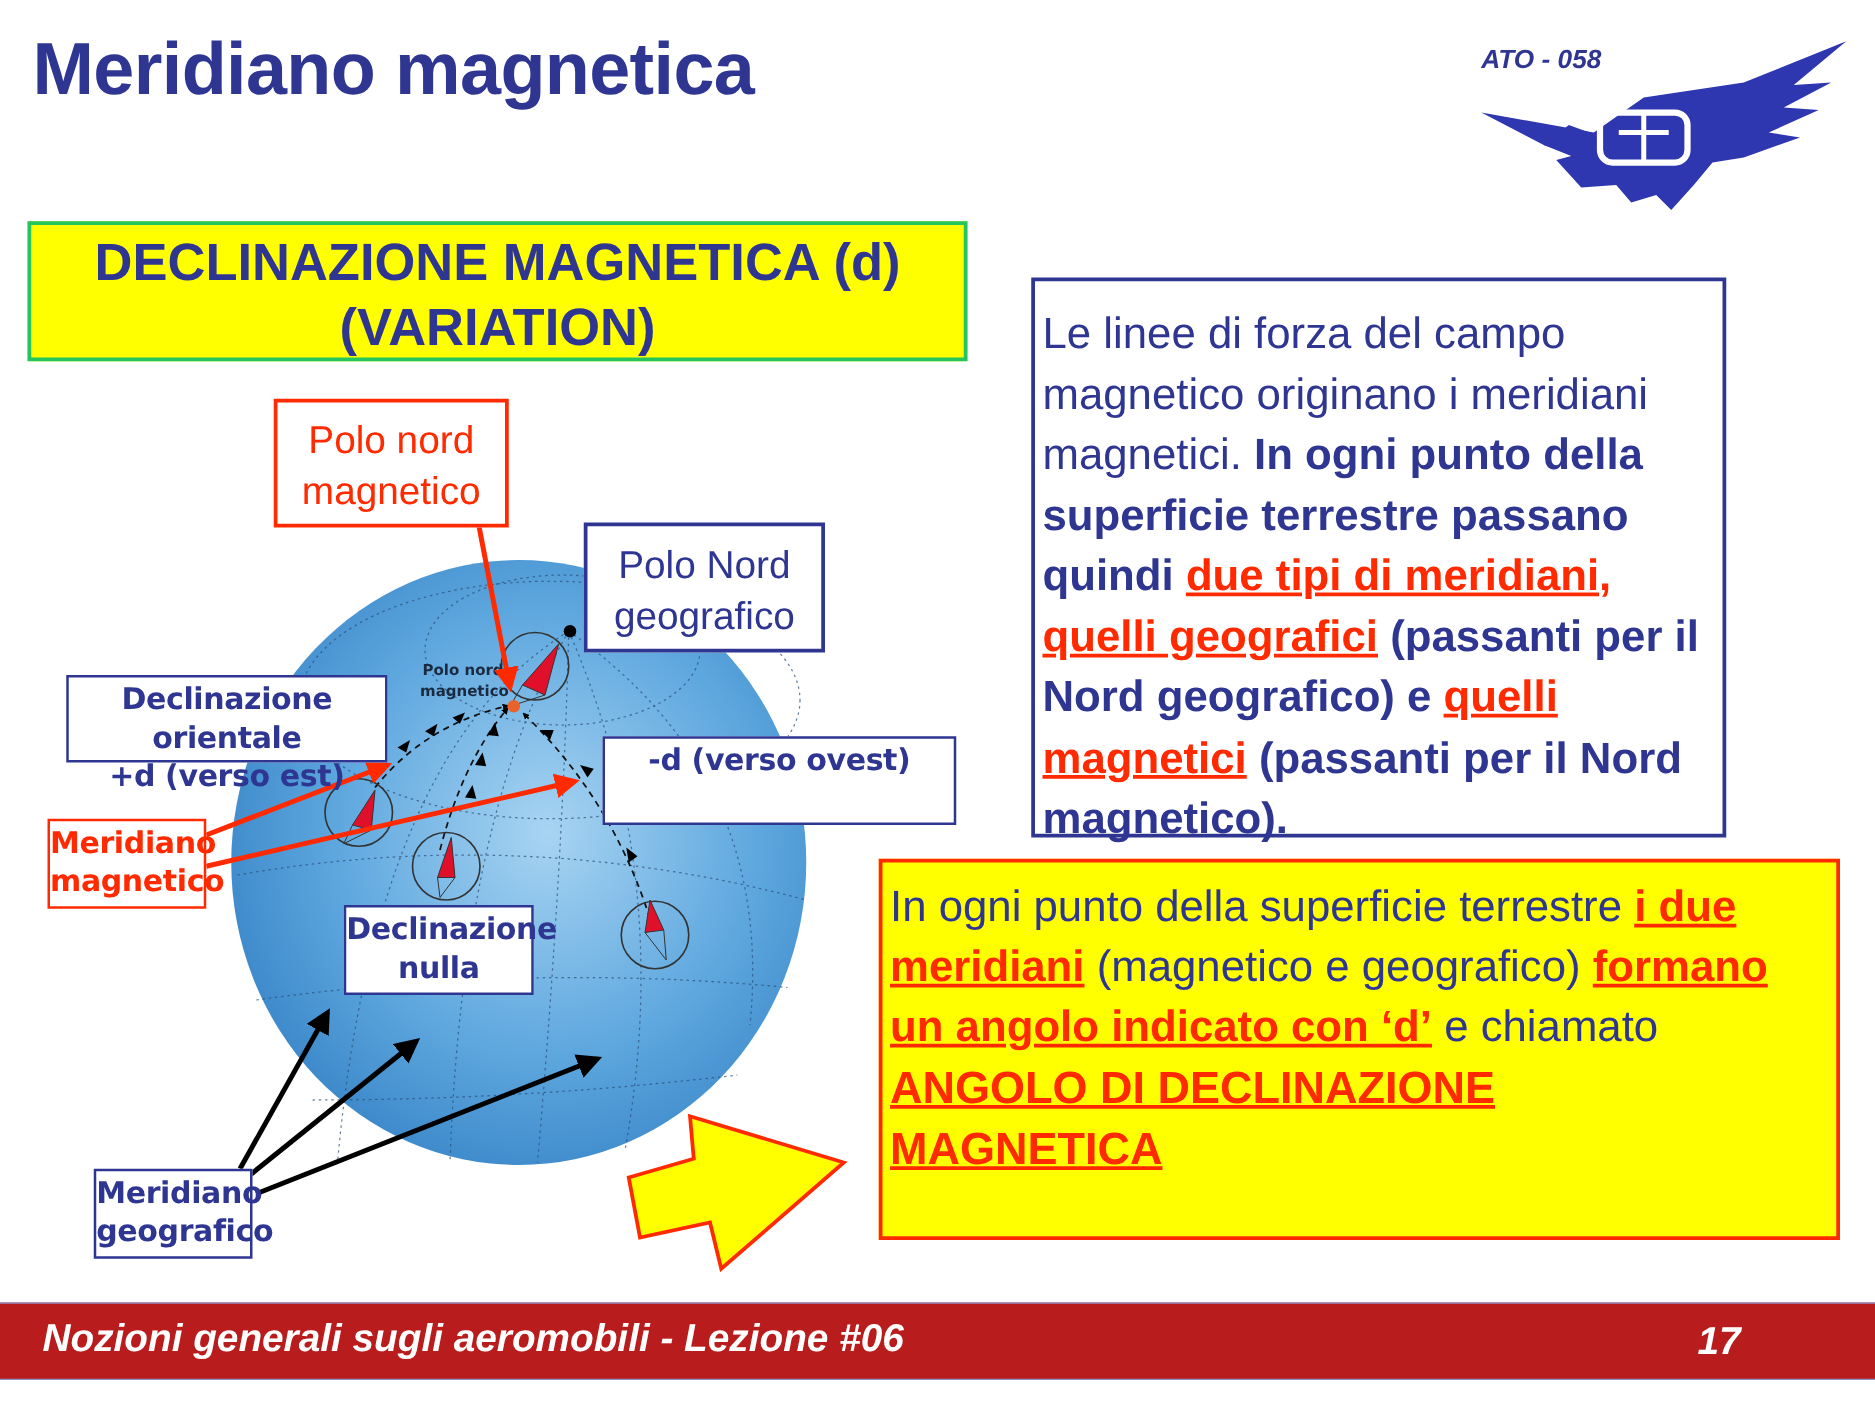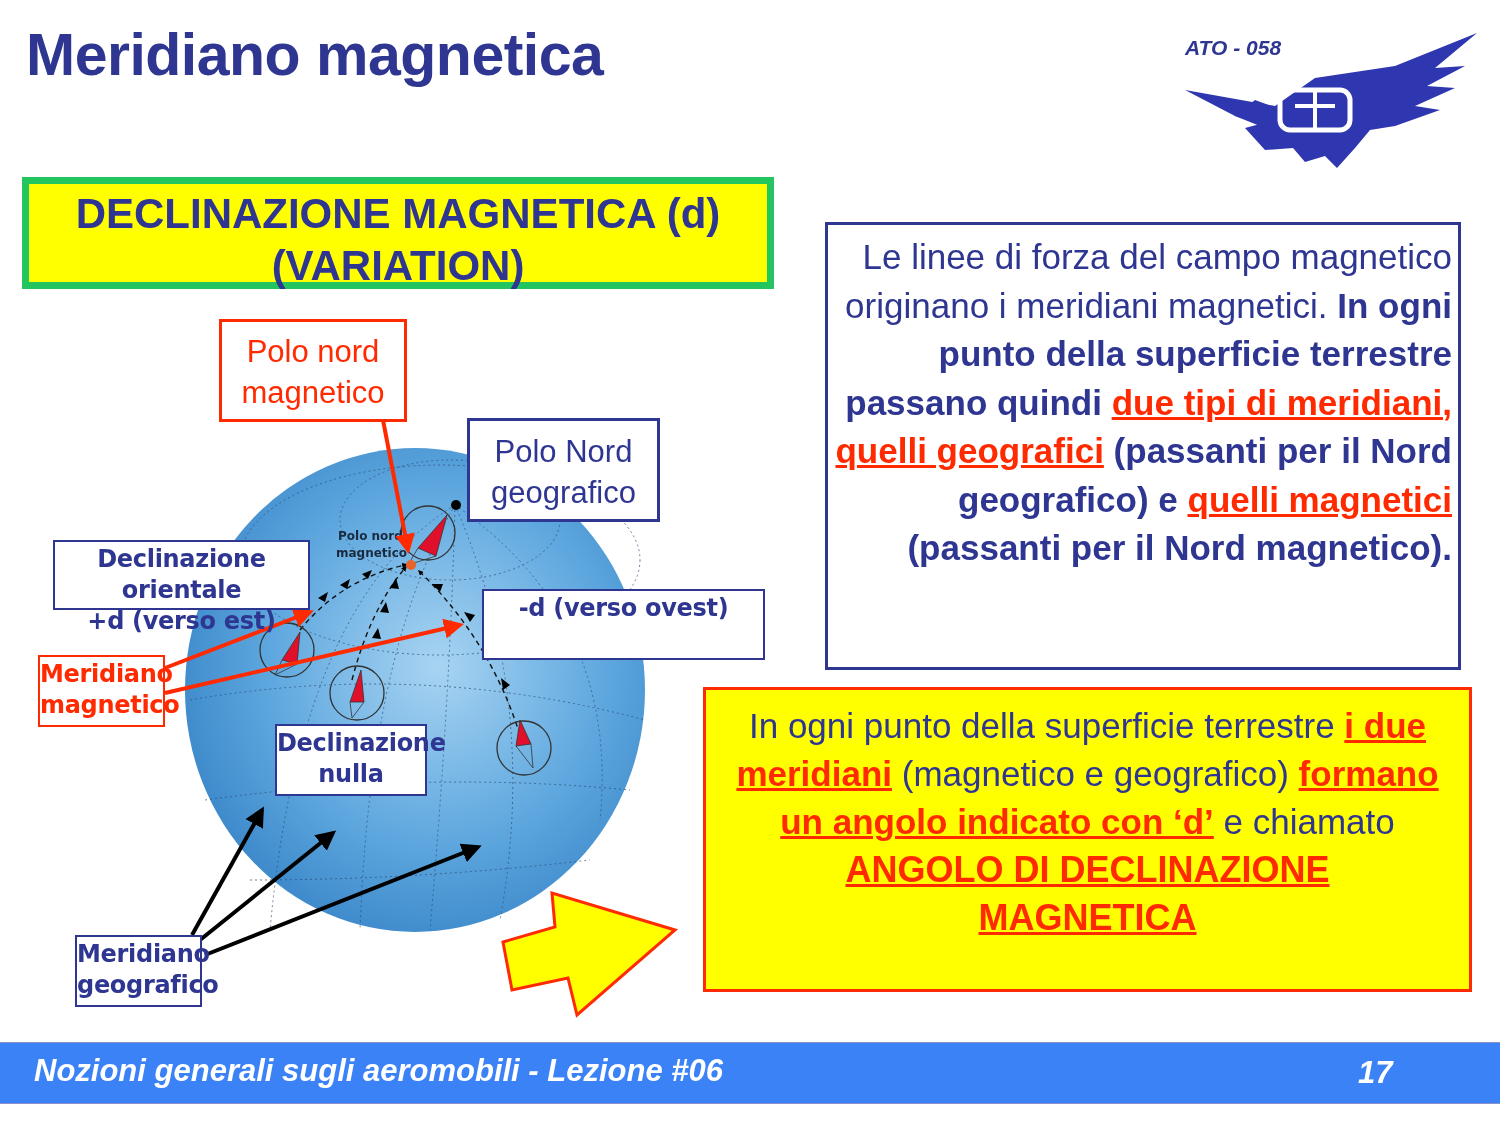--- a/index.html
+++ b/index.html
@@ -12,39 +12,39 @@
       letter-spacing: -0.5px;
     }
     .slide-title span { display: block; }
 
     .logo { left: 1165px; top: 28px; width: 320px; height: 180px; }
     .logo-ato { position: absolute; left: 20px; top: 8px; color: #2e3691; font-weight: bold; font-style: italic; font-size: 21px; }
     .logo-name { position: absolute; left: 10px; top: 152px; color: #1d2a8e; font-weight: bold; font-style: italic; font-size: 24px; letter-spacing: 0.5px; white-space: nowrap; }
 
     .section-box {
       left: 22px; top: 177px; width: 752px; height: 112px;
-      background: #ffff00; border: 7px solid #22c55e; box-sizing: border-box;
+      background: #ffff00; border: 3px solid #22c55e; box-sizing: border-box;
       text-align: center; color: #2e3691; font-weight: bold; font-size: 42px; line-height: 52px;
       padding-top: 4px;
     }
     .section-box span { display: block; }
 
     .info-box {
-      left: 825px; top: 222px; width: 636px; height: 448px;
+      left: 825px; top: 222px; width: 556px; height: 448px;
       border: 3px solid #2e3691; box-sizing: border-box; background: #fff;
-      text-align: right; color: #2e3691; font-size: 35px; line-height: 48.5px;
-      padding: 8px 6px 0 6px;
+      text-align: left; color: #2e3691; font-size: 35px; line-height: 48.5px;
+      padding: 18px 6px 0 6px;
     }
     .b { font-weight: bold; }
     .red-u { color: #ff2a00; font-weight: bold; text-decoration: underline; text-decoration-thickness: 3px; }
 
     .yellow-box {
       left: 703px; top: 687px; width: 769px; height: 305px;
       background: #ffff00; border: 3px solid #ff2a00; box-sizing: border-box;
-      text-align: center; color: #2e3691; font-size: 35px; line-height: 48px;
+      text-align: left; color: #2e3691; font-size: 35px; line-height: 48px;
       padding: 12px 6px 0 6px;
     }
     .yellow-box .big { font-weight: bold; font-size: 36px; }
 
     .globe-svg { left: 0; top: 300px; }
 
     .label-blue {
       background: #fff; border: 2px solid #2e3691; box-sizing: border-box;
       color: #2e3691; text-align: center;
     }
@@ -56,21 +56,21 @@
 
     .lbl-pnm { left: 219px; top: 319px; width: 188px; height: 103px; font-size: 31px; line-height: 41px; padding-top: 9px; }
     .lbl-png { left: 467px; top: 418px; width: 193px; height: 104px; font-size: 31px; line-height: 41px; padding-top: 10px; border-width: 3px; }
     .lbl-east { left: 53px; top: 540px; width: 257px; height: 70px; padding-top: 2px; }
     .lbl-west { left: 482px; top: 589px; width: 283px; height: 71px; padding-top: 2px; }
     .lbl-mm { left: 38px; top: 655px; width: 127px; height: 72px; padding-top: 2px; color: #ff2a00; border-width: 2px; }
     .lbl-null { left: 275px; top: 724px; width: 152px; height: 72px; padding-top: 2px; }
     .lbl-mg { left: 75px; top: 935px; width: 127px; height: 72px; padding-top: 2px; }
 
     .footer {
-      left: 0; top: 1042px; width: 1500px; height: 60px; background: #3b82f6;
+      left: 0; top: 1042px; width: 1500px; height: 60px; background: #b91c1c;
       border-top: 1px solid #8b90c8; border-bottom: 1px solid #8b90c8;
     }
     .footer-title { position: absolute; left: 34px; top: 10px; color: #fff; font-weight: bold; font-style: italic; font-size: 31px; }
     .footer-page { position: absolute; left: 1358px; top: 12px; color: #fff; font-weight: bold; font-style: italic; font-size: 31px; }
   </style>
 </head>
 <body>
 
 <div class="abs slide-title">
   <span>Meridiano magnetica</span>

